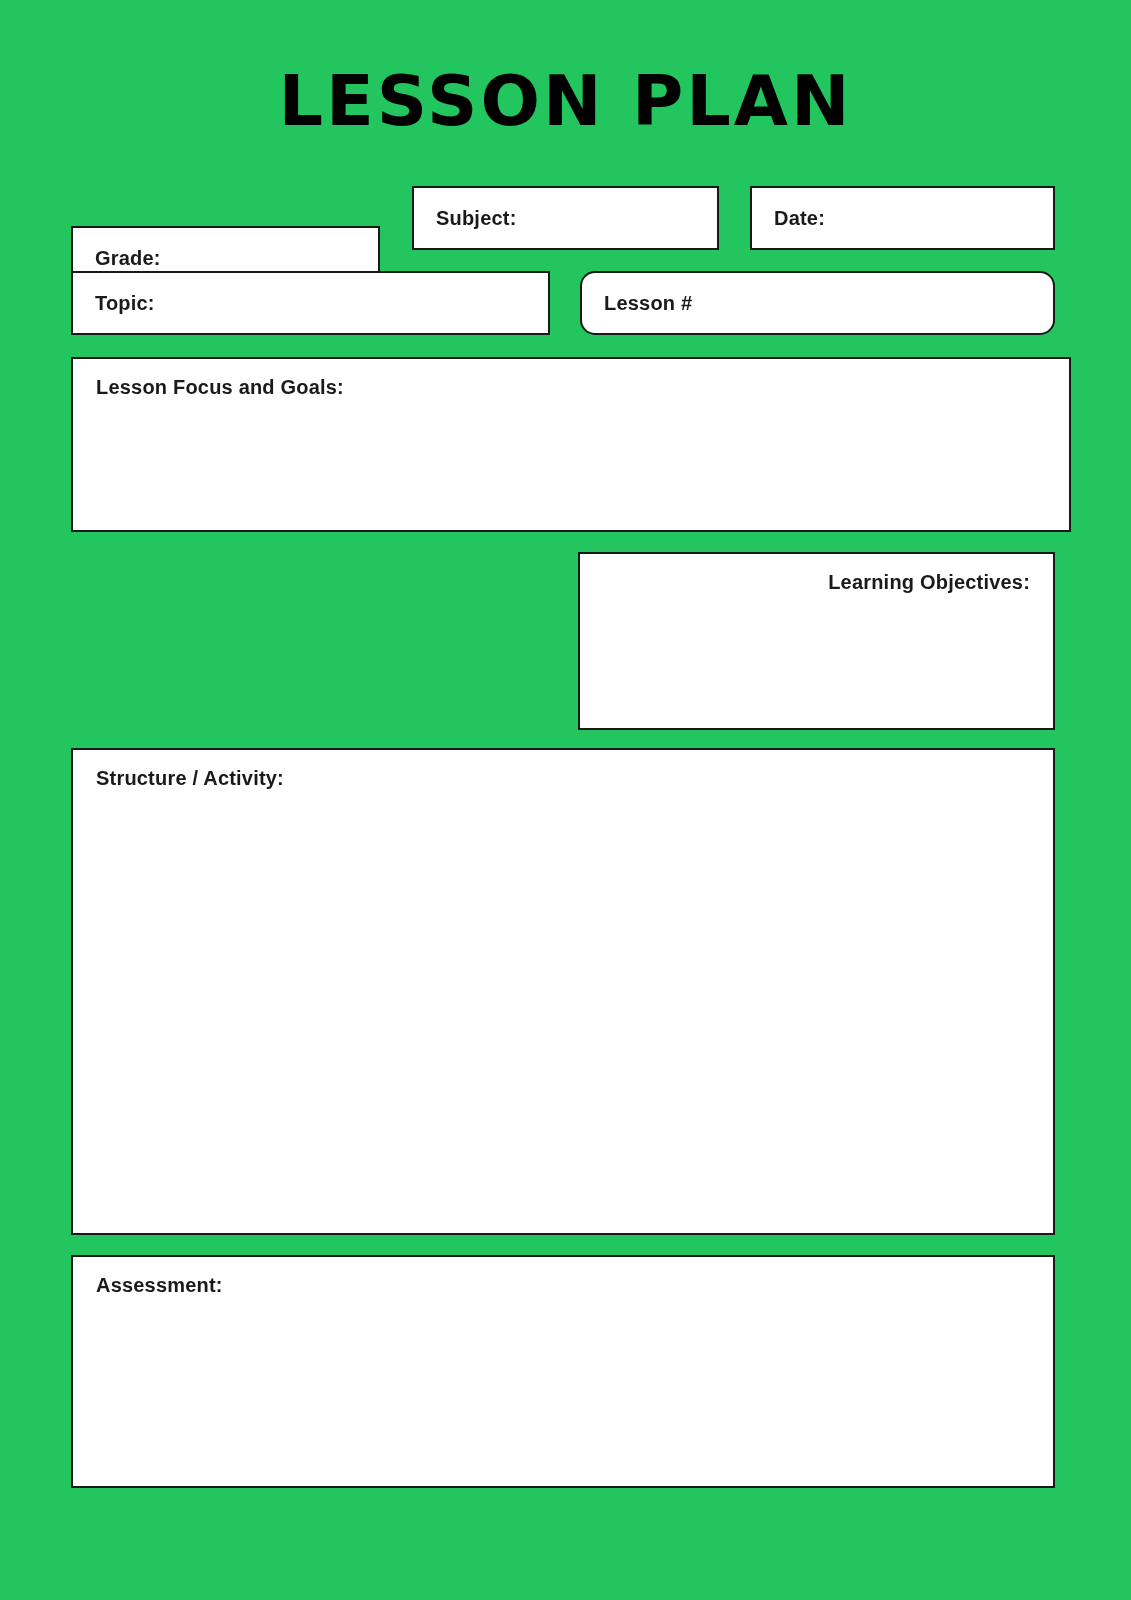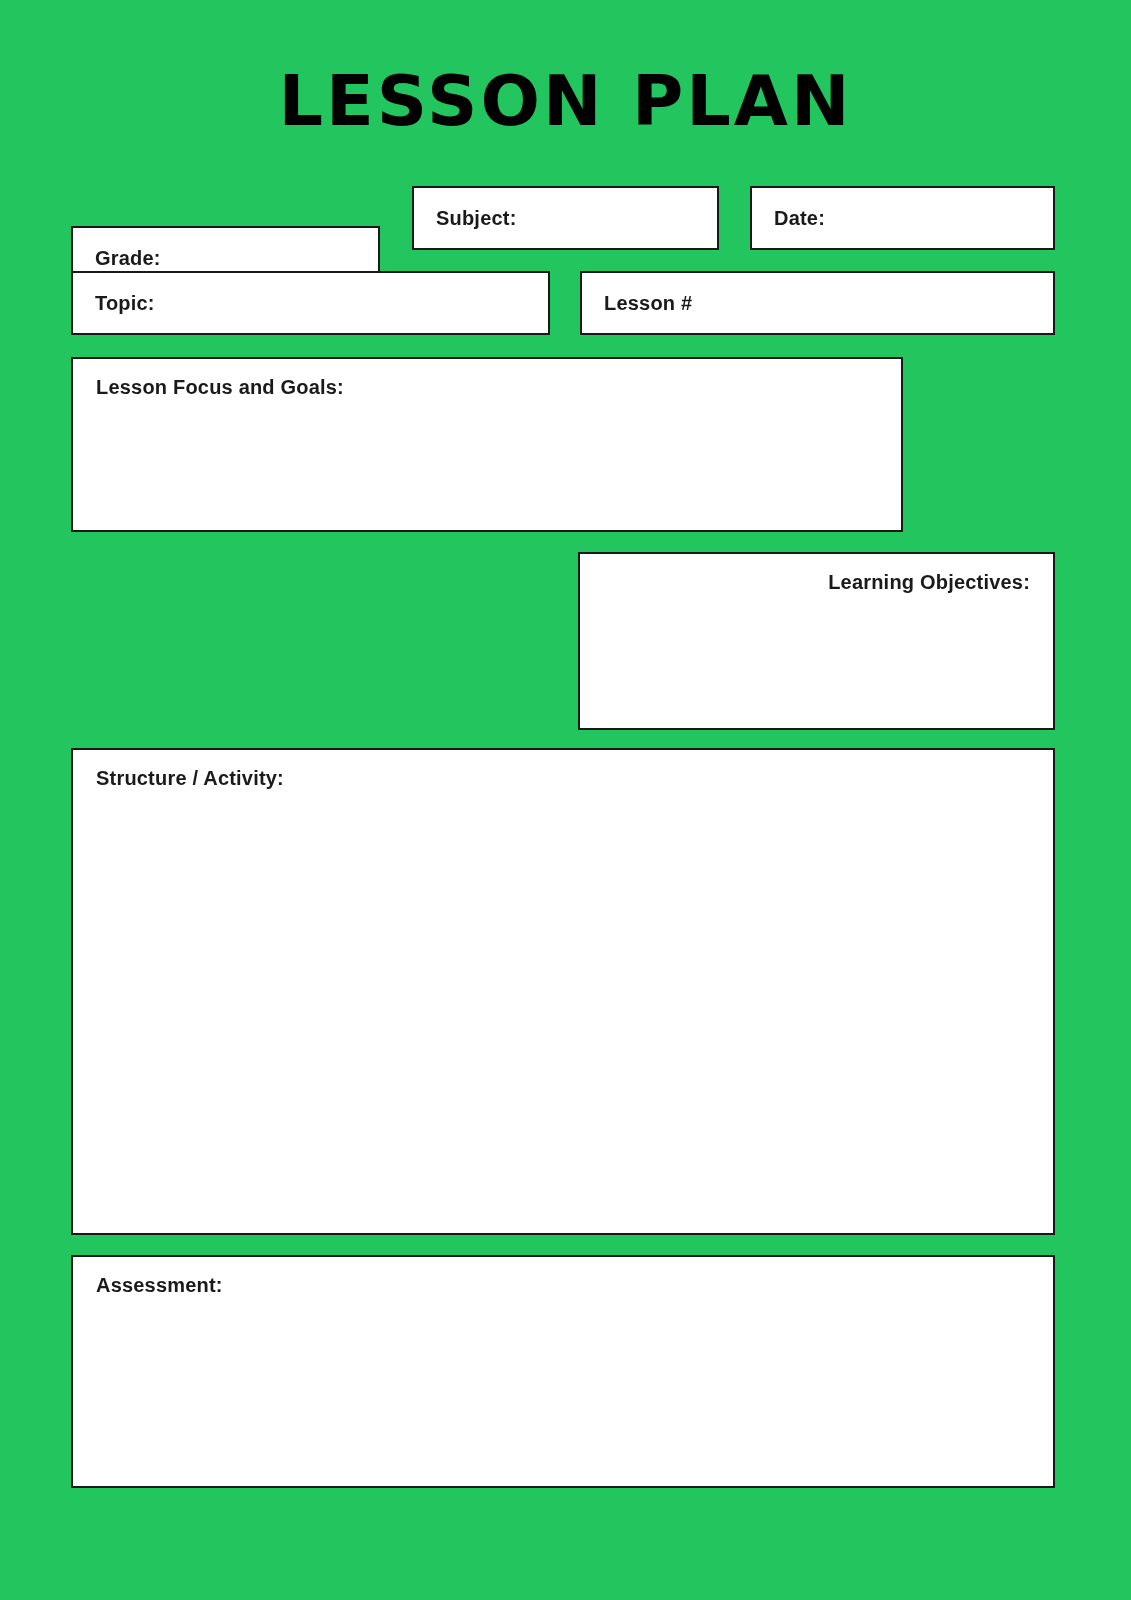--- a/index.html
+++ b/index.html
@@ -53,22 +53,22 @@
     letter-spacing: 0.2px;
     color: #1a1a1a;
     line-height: 1.45;
     white-space: nowrap;
   }
   
   #box-grade      { top: 186px;  left: 71px;  width: 309px; height: 64px; margin-top: 40px; }
   #box-subject    { top: 186px;  left: 412px; width: 307px; height: 64px; }
   #box-date       { top: 186px;  left: 750px; width: 305px; height: 64px; }
   #box-topic      { top: 271px;  left: 71px;  width: 479px; height: 64px; align-items: center; }
-  #box-lesson-num { top: 271px;  left: 580px; width: 475px; height: 64px; }
-  #box-focus      { top: 357px;  left: 71px;  width: 832px; height: 175px; }
+  #box-lesson-num { top: 271px;  left: 580px; width: 475px; height: 64px; border-radius: 15px; }
+  #box-focus      { top: 357px;  left: 71px;  width: 1000px; height: 175px; }
   #box-materials  { top: 552px;  left: 71px;  width: 481px; height: 178px; }
   #box-objectives { top: 552px;  left: 578px; width: 477px; height: 178px; text-align: right; }
   #box-structure  { top: 748px;  left: 71px;  width: 984px; height: 487px; }
   #box-assessment { top: 1255px; left: 71px;  width: 984px; height: 233px; }
 </style>
 </head>
 <body>
 
 <div class="page">
 

